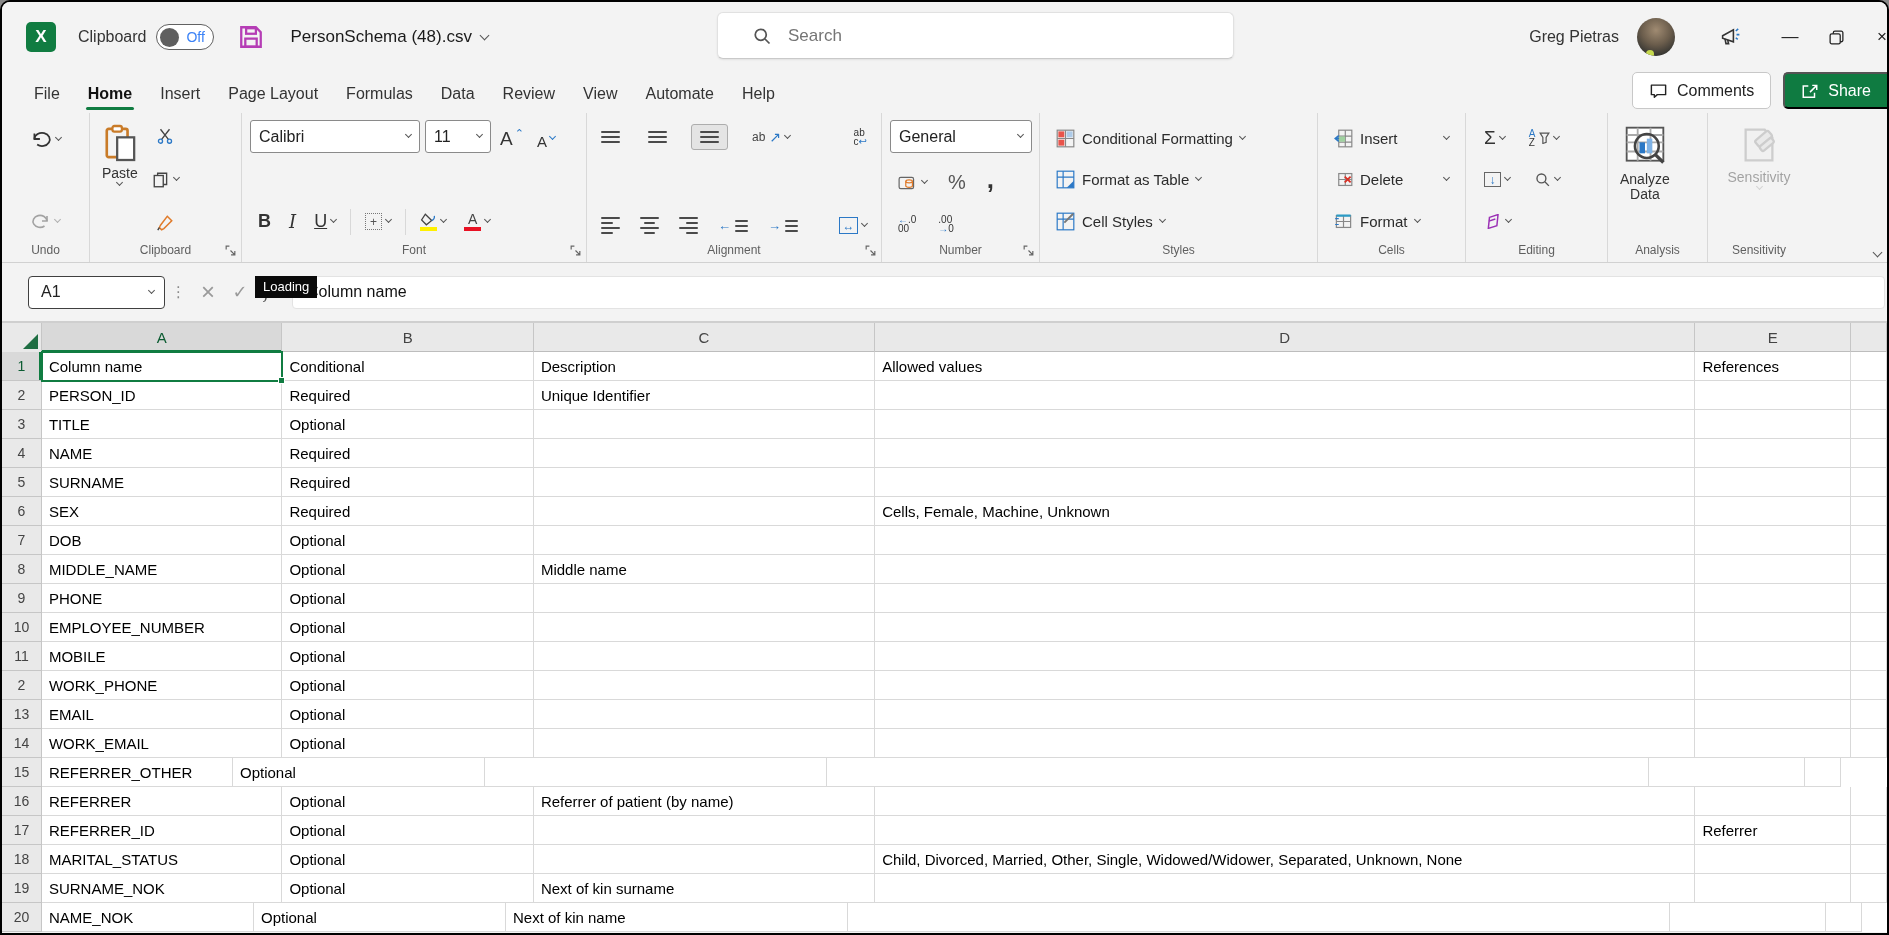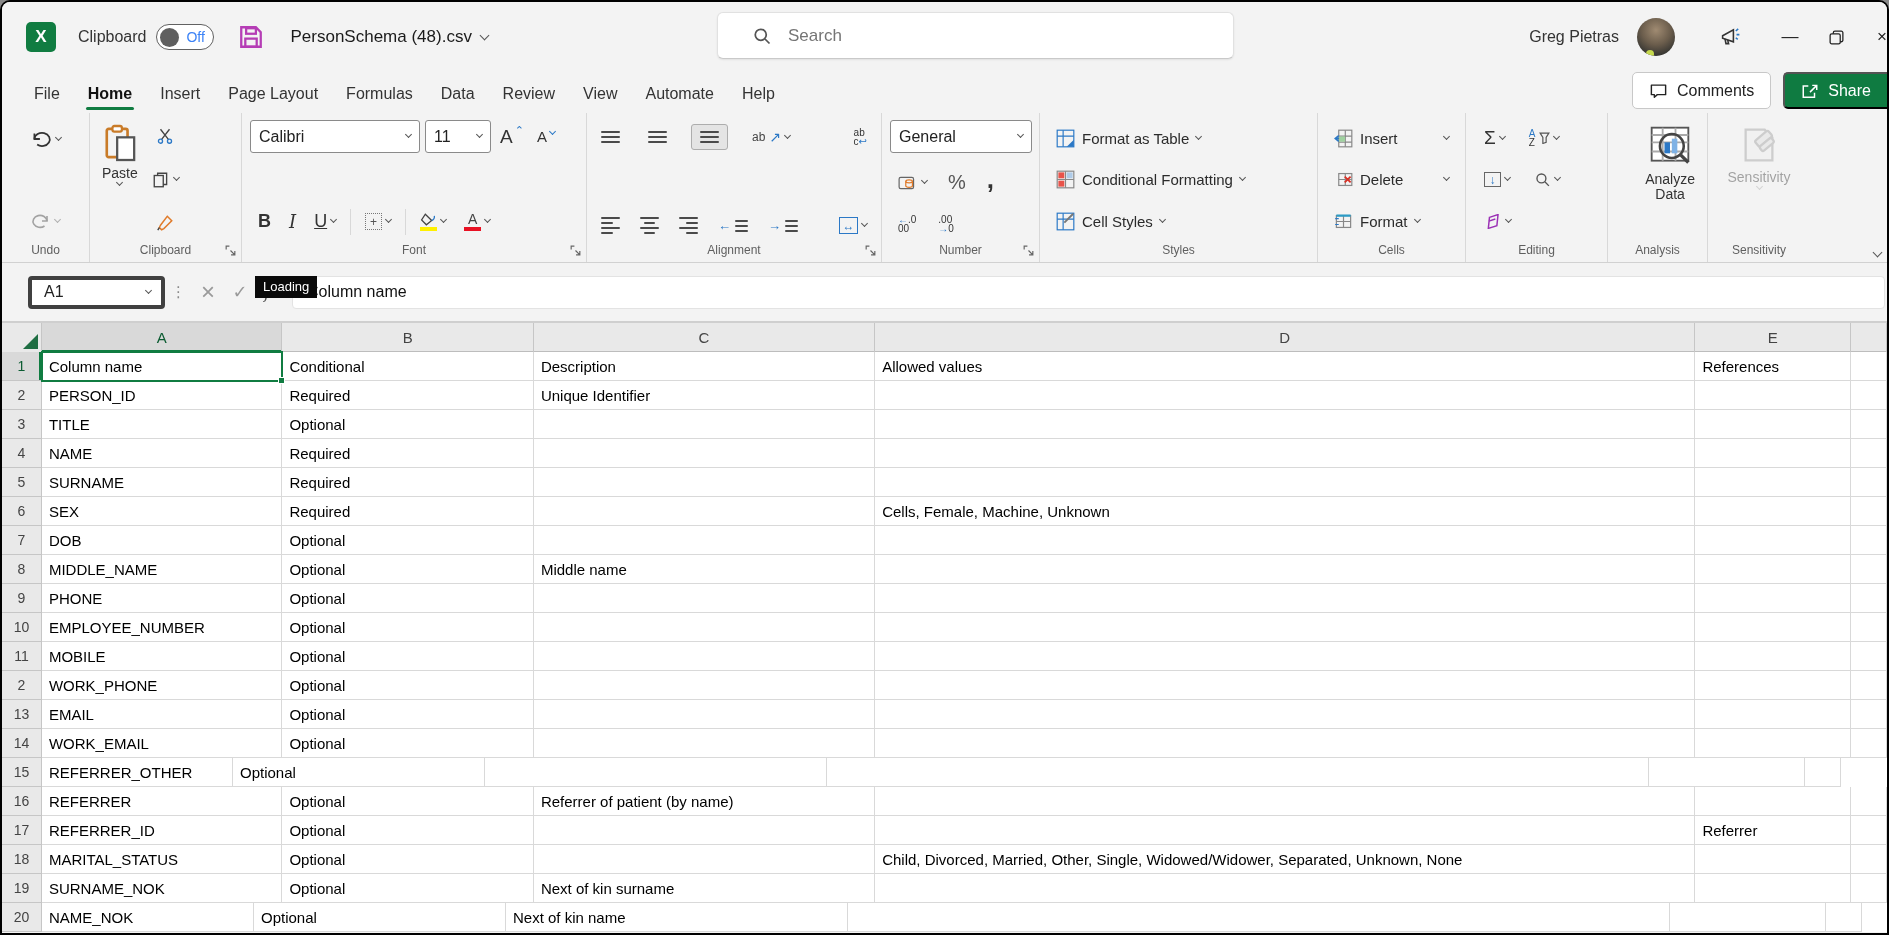--- a/index.html
+++ b/index.html
@@ -69,21 +69,21 @@
   .colorbar{display:block;height:4px;width:17px;margin-top:1px;}
   .bigbtn{display:flex;flex-direction:column;align-items:center;justify-content:flex-start;gap:3px;
           padding:6px 8px 2px;font-size:14px;color:#333;border-radius:3px;}
   .rowbtn{display:flex;align-items:center;gap:7px;font-size:15px;color:#2b2b2b;height:34px;padding:0 4px;}
   .minitxt{font-size:10px;line-height:9px;color:#333;text-align:left;}
   .bluearr{color:#2b78c6;}
   .dots{color:#8a8a8a;font-size:15px;letter-spacing:0;margin:0 6px;}
 
   
   .fbar{height:60px;background:#f3f3f3;border-bottom:2px solid #cfcfcf;display:flex;align-items:center;position:relative;}
-  .namebox{width:137px;height:33px;background:#fff;border:4px solid #404040;border-radius:4px;margin-left:26px;
+  .namebox{width:137px;height:33px;background:#fff;border:1px solid #404040;border-radius:4px;margin-left:26px;
            display:flex;align-items:center;justify-content:space-between;padding:0 10px 0 12px;font-size:16px;color:#222;}
   .fb-ico{width:32px;height:32px;display:flex;align-items:center;justify-content:center;font-size:18px;color:#9a9a9a;}
   .fx{font-style:italic;font-family:"DejaVu Serif",serif;font-size:17px;color:#555;}
   .loading-tip{position:absolute;left:253px;top:13px;background:#0a0a0a;color:#fff;font-size:13px;
                padding:3px 8px 4px;z-index:5;}
   .ffield{flex:1;height:33px;background:#fff;border:1px solid #e3e3e3;border-radius:4px;margin:0 2px 0 4px;
           display:flex;align-items:center;padding-left:14px;font-size:16px;color:#111;}
 
   
   .grid{background:#fff;}
@@ -252,21 +252,21 @@
       <div class="rg-label">Clipboard</div>
       <span class="launcher">
         <svg width="13" height="13" viewBox="0 0 12 12" fill="none" stroke="#666" stroke-width="1.1">
           <path d="M2 5 V2 h3 M6 6 L10 10 M10 6.5 V10 h-3.5"></path>
         </svg>
         </span>
     </div>
 
     <div class="rgroup" style="width:345px;">
       <div class="rg-body col" style="padding:2px 4px;">
-        <div style="display:flex;gap:5px;align-items:center;">
+        <div style="display:flex;gap:5px;align-items:flex-end;">
           <div class="combobox" style="width:170px;">
             <span>Calibri</span>
             <span class="chev sm"></span>
           </div>
           <div class="combobox" style="width:66px;">
             <span>11</span>
             <span class="chev sm"></span>
           </div>
           <span class="iconbtn">
               <span class="glyph" style="font-size:19px;">A</span>
@@ -445,38 +445,38 @@
       <div class="rg-label">Number</div>
       <span class="launcher">
         <svg width="13" height="13" viewBox="0 0 12 12" fill="none" stroke="#666" stroke-width="1.1">
           <path d="M2 5 V2 h3 M6 6 L10 10 M10 6.5 V10 h-3.5"></path>
         </svg>
         </span>
     </div>
 
     <div class="rgroup" style="width:278px;">
       <div class="rg-body col" style="padding:3px 8px;">
-        <div class="rowbtn">
-          <svg width="19" height="19" viewBox="0 0 16 16" fill="none" stroke="#2b78c6" stroke-width="1">
-            <rect x="1" y="1" width="14" height="14"></rect>
-              <path d="M1 6 h14 M6 1 v14"></path>
-            <path d="M9 15 L15 9 L15 15 Z" fill="#2b78c6" stroke="none"></path>
-          </svg>
-          <span>Format as Table</span>
-          <span class="chev sm"></span>
-        </div>
         <div class="rowbtn">
           <svg width="19" height="19" viewBox="0 0 16 16" fill="none" stroke="#888" stroke-width="1">
             <rect x="1" y="1" width="14" height="14"></rect>
               <path d="M1 8 h14 M8 1 v14"></path>
             <rect x="2" y="2" width="5" height="5" fill="#e8534a" stroke="none"></rect>
               <rect x="2" y="9" width="5" height="5" fill="#e8534a" stroke="none"></rect>
             <rect x="9" y="2" width="5" height="5" fill="#aecbe8" stroke="none"></rect>
           </svg>
           <span>Conditional Formatting</span>
+          <span class="chev sm"></span>
+        </div>
+        <div class="rowbtn">
+          <svg width="19" height="19" viewBox="0 0 16 16" fill="none" stroke="#2b78c6" stroke-width="1">
+            <rect x="1" y="1" width="14" height="14"></rect>
+              <path d="M1 6 h14 M6 1 v14"></path>
+            <path d="M9 15 L15 9 L15 15 Z" fill="#2b78c6" stroke="none"></path>
+          </svg>
+          <span>Format as Table</span>
           <span class="chev sm"></span>
         </div>
         <div class="rowbtn">
           <svg width="19" height="19" viewBox="0 0 16 16" fill="none" stroke="#2b78c6" stroke-width="1">
             <rect x="1" y="1" width="14" height="14"></rect>
               <path d="M1 6 h14 M6 1 v14"></path>
             <path d="M14.5 1.5 L7 9" stroke="#777" stroke-width="1.6"></path>
           </svg>
           <span>Cell Styles</span>
           <span class="chev sm"></span>
@@ -559,21 +559,21 @@
               <path d="M4.5 5 L10.5 5" transform="rotate(-18 8 6)"></path>
             </svg>
               <span class="chev sm"></span>
           </span>
         </div>
       </div>
       <div class="rg-label">Editing</div>
     </div>
 
     <div class="rgroup" style="width:100px;">
-      <div class="rg-body" style="justify-content:flex-end;">
+      <div class="rg-body" style="justify-content:flex-start;">
         <div class="bigbtn">
           <svg width="44" height="44" viewBox="0 0 24 24" fill="none" stroke="#555" stroke-width="1">
             <rect x="2" y="2" width="20" height="18" fill="#fff"></rect>
             <path d="M2 6 h20 M2 10 h20 M2 15 h20 M8 2 v18 M15 2 v18" stroke="#aaa"></path>
             <rect x="9" y="10" width="3" height="6" fill="#2b78c6" stroke="none"></rect>
             <rect x="13" y="8" width="3" height="8" fill="#7fb2e5" stroke="none"></rect>
             <circle cx="13" cy="12" r="6.5" stroke="#444" stroke-width="1.4" fill="none"></circle>
             <path d="M17.8 16.8 L22 21" stroke="#444" stroke-width="1.8"></path>
           </svg>
           <span>Analyze</span>

